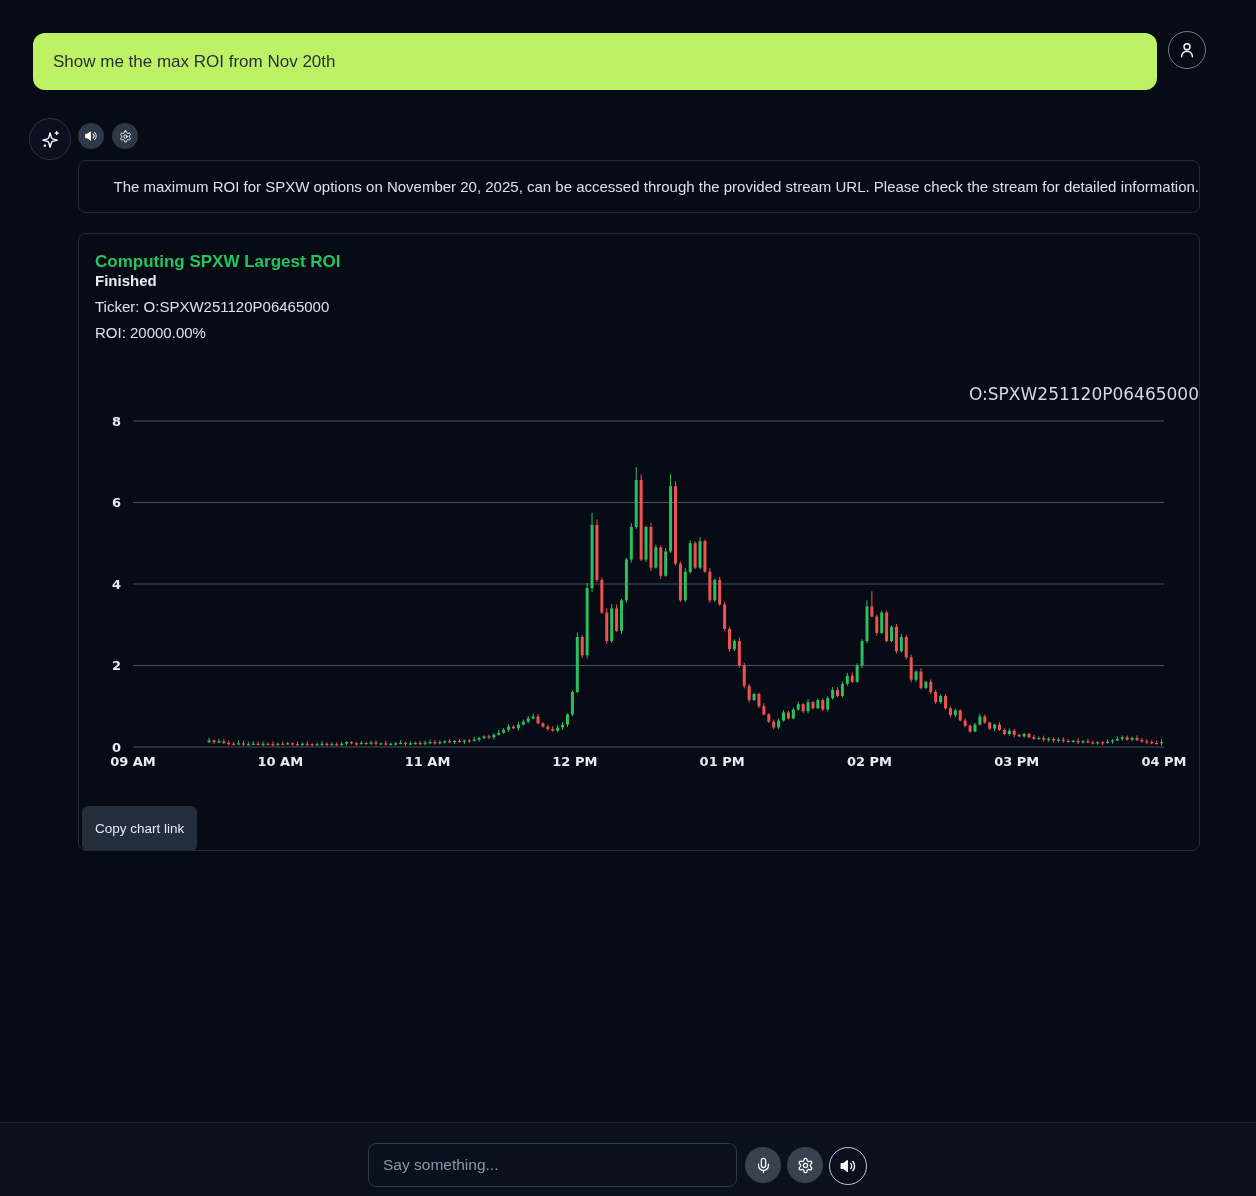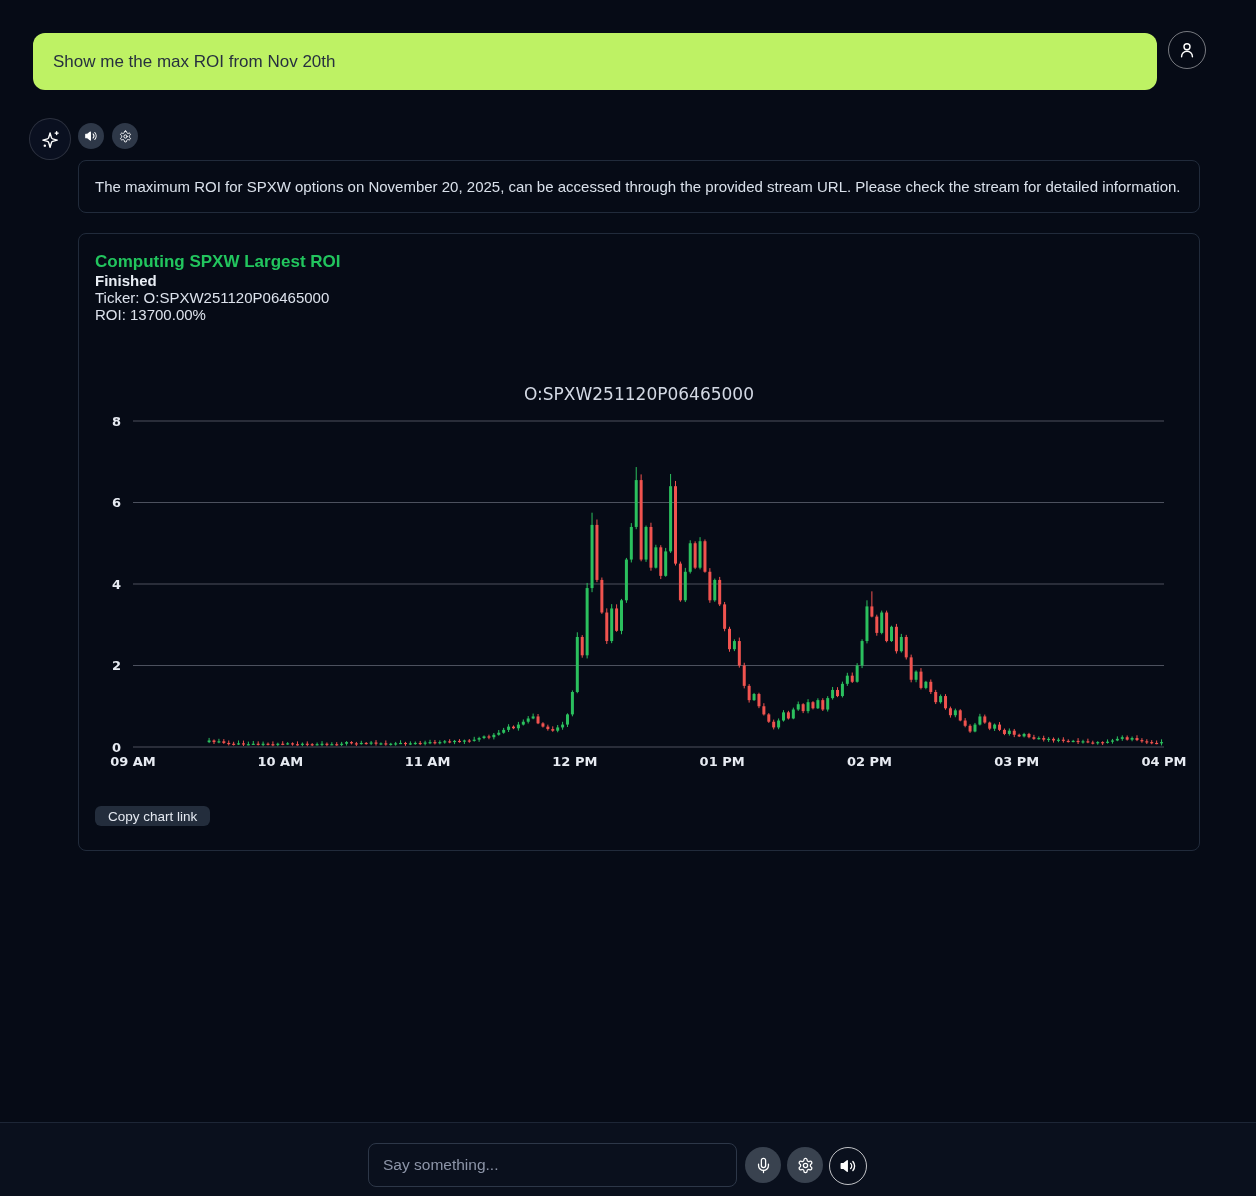--- a/index.html
+++ b/index.html
@@ -13,32 +13,32 @@
   .avatar-btn{left:1168px;top:31px;width:36px;height:36px;border-radius:50%;
     border:1px solid rgba(255,255,255,0.45);display:flex;align-items:center;justify-content:center;background:transparent;}
   
   .icon-circle{border-radius:50%;display:flex;align-items:center;justify-content:center;}
   .sparkle-btn{left:29px;top:118px;width:40px;height:40px;border:1px solid rgba(255,255,255,0.14);background:#0a1020;}
   .small-btn{width:26px;height:26px;background:#2e3848;top:123px;}
   .spk-btn{left:78px;}
   .gear-btn{left:112px;}
   
   .message-box{left:78px;top:160px;width:1122px;height:53px;border:1px solid #212b3b;
-    border-radius:8px;display:flex;align-items:center;padding-left:16px;box-sizing:border-box;}
+    border-radius:8px;display:flex;align-items:center;box-sizing:border-box;justify-content:flex-end;}
   .message-box span{font-size:15px;color:#d9e0ea;}
   
   .tool-card{left:78px;top:233px;width:1122px;height:618px;border:1px solid #212b3b;
     border-radius:8px;box-sizing:border-box;padding:16px;}
   .card-title{font-size:17px;font-weight:700;color:#22c55e;margin:2px 0 0 0;}
   .status-line{font-size:15px;font-weight:700;color:#e8edf4;}
-  .meta-line{font-size:15px;color:#dce2ec;}
-  .chart-title{position:absolute;left:0;top:150px;width:100%;text-align:center;
+  .meta-line{font-size:15px;color:#dce2ec;margin-top:9px;}
+  .chart-title{position:absolute;left:0;top:150px;width:100%;text-align:right;
     font-family:"DejaVu Sans",sans-serif;font-size:17px;color:#d3d9e4;}
   .chart-svg{position:absolute;left:16px;top:175px;}
-  .copy-btn{position:absolute;left:16px;top:572px;height:20px;padding:0 13px;background:#232d3c;
+  .copy-btn{position:absolute;left:3px;top:572px;height:45px;padding:0 13px;background:#232d3c;
     border:none;border-radius:6px;color:#e4e9f1;font-size:13.5px;font-family:"Liberation Sans",sans-serif;}
   
   .footer{left:0;top:1122px;width:1256px;height:74px;background:#0a101d;border-top:1px solid #1d2636;}
   .say-input{position:absolute;left:368px;top:20px;width:369px;height:44px;background:transparent;
     border:1px solid #2d3748;border-radius:8px;box-sizing:border-box;padding:0 14px;
     color:#e8edf4;font-size:15.5px;font-family:"Liberation Sans",sans-serif;outline:none;}
   .say-input::placeholder{color:#8d95a8;}
   .foot-btn{position:absolute;top:24px;width:36px;height:36px;}
   .mic-btn{left:745px;background:#39424f;}
   .fgear-btn{left:787px;background:#39424f;}
@@ -90,21 +90,21 @@
 </div>
 
 <div class="abs message-box">
   <span>The maximum ROI for SPXW options on November 20, 2025, can be accessed through the provided stream URL. Please check the stream for detailed information.</span>
 </div>
 
 <div class="abs tool-card">
   <div class="card-title">Computing SPXW Largest ROI</div>
   <div class="status-line">Finished</div>
   <div class="meta-line">Ticker: O:SPXW251120P06465000</div>
-  <div class="meta-line">ROI: 13700.00%</div>
+  <div class="meta-line">ROI: 20000.00%</div>
 
   <div class="chart-title">O:SPXW251120P06465000</div>
   <svg class="chart-svg" width="1092" height="372" viewBox="0 0 1092 372">
       <line x1="38" x2="1069" y1="338" y2="338" stroke="#868d9b" stroke-width="1" stroke-opacity="0.55"></line>
       <text x="26" y="342.5" fill="#e7ebf2" text-anchor="end" font-family="DejaVu Sans, sans-serif" font-size="13px" font-weight="600">0</text>
       <line x1="38" x2="1069" y1="256.5" y2="256.5" stroke="#868d9b" stroke-width="1" stroke-opacity="0.55"></line>
       <text x="26" y="261" fill="#e7ebf2" text-anchor="end" font-family="DejaVu Sans, sans-serif" font-size="13px" font-weight="600">2</text>
       <line x1="38" x2="1069" y1="175" y2="175" stroke="#868d9b" stroke-width="1" stroke-opacity="0.55"></line>
       <text x="26" y="179.5" fill="#e7ebf2" text-anchor="end" font-family="DejaVu Sans, sans-serif" font-size="13px" font-weight="600">4</text>
       <line x1="38" x2="1069" y1="93.5" y2="93.5" stroke="#868d9b" stroke-width="1" stroke-opacity="0.55"></line>

